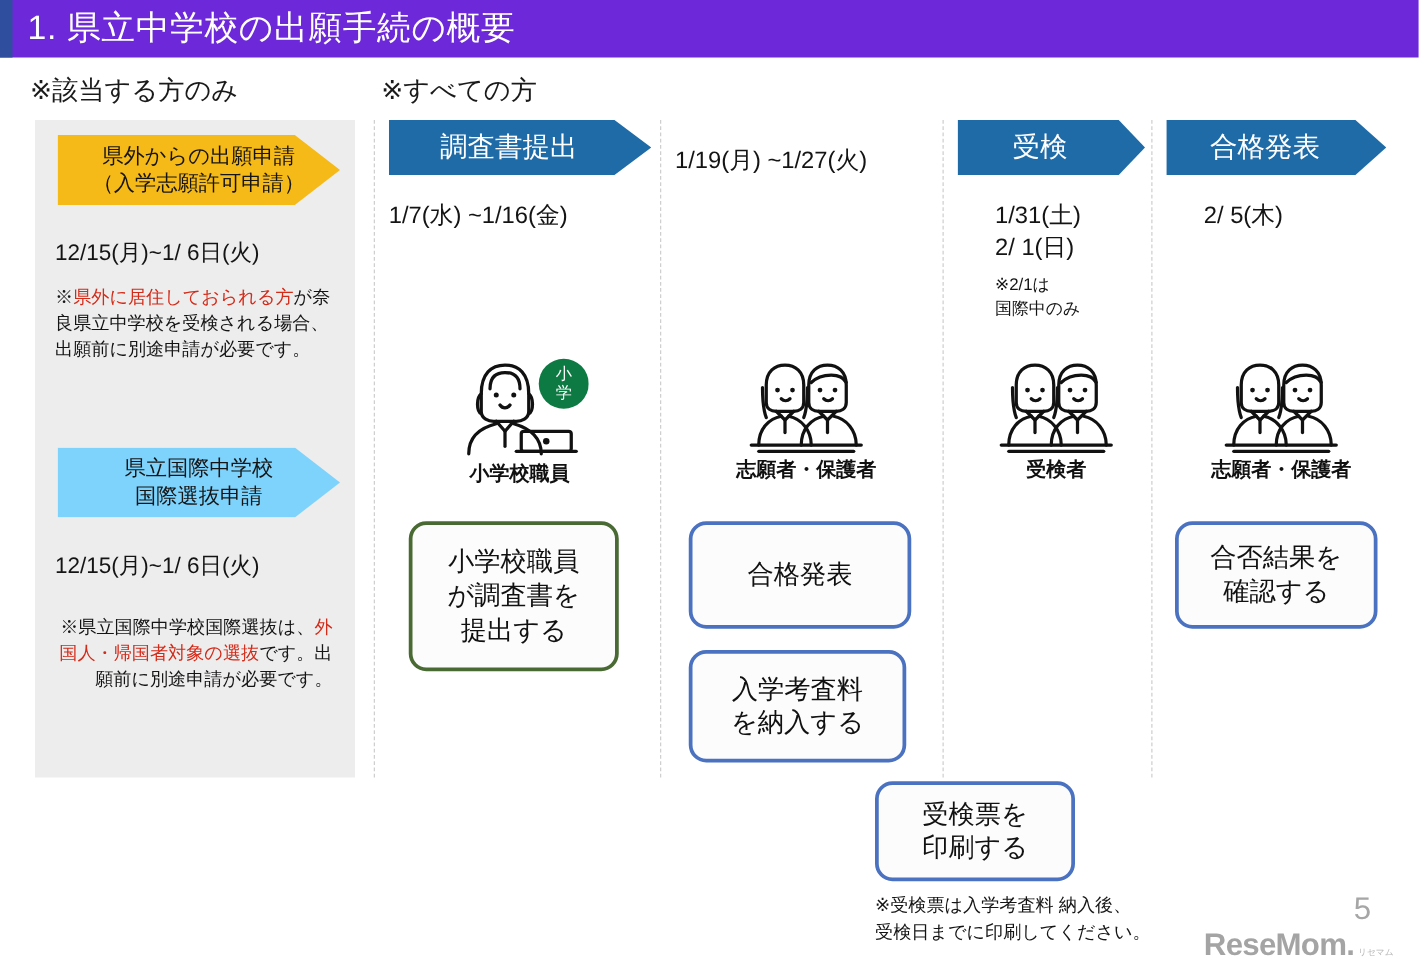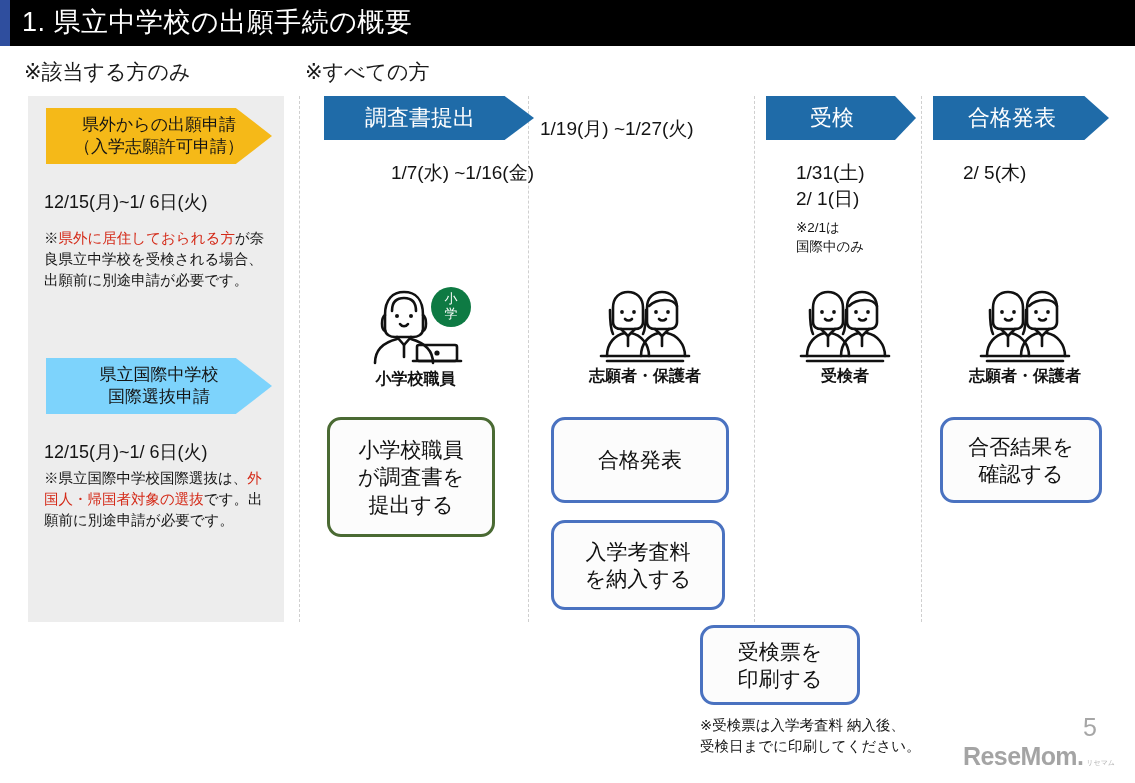--- a/index.html
+++ b/index.html
@@ -11,21 +11,21 @@
     background: #ffffff;
     font-family: "Liberation Sans", "DejaVu Sans", sans-serif;
     overflow: hidden;
   }
 
   
   #title-bar {
     position: absolute;
     left: 0; top: 0;
     width: 1135px; height: 46px;
-    background: #000000;
+    background: #6d28d9;
   }
   #title-accent {
     position: absolute;
     left: 0; top: 0;
     width: 10px; height: 46px;
     background: #2F4E9E;
   }
   #title-text {
     position: absolute;
     left: 22px; top: 4px;
@@ -87,39 +87,39 @@
 
   .panel-note {
     position: absolute;
     width: 222px;
     font-size: 14.5px;
     line-height: 1.45;
     color: #141414;
     font-family: Liberation Serif, serif;
   }
   #note-outside { left: 44px; top: 228px; }
-  #note-intl    { left: 44px; top: 468px; }
+  #note-intl    { left: 44px; top: 492px; text-align: right; }
   .hl { color: #D42A18; }
 
   
   .divider {
     position: absolute;
     top: 96px;
     width: 0;
     height: 526px;
     border-left: 1.5px dashed #CFCFCF;
   }
   #divider-1 { left: 299px; }
   #divider-2 { left: 528px; }
   #divider-3 { left: 754px; }
   #divider-4 { left: 921px; }
 
   
   .col { position: absolute; top: 96px; }
-  #col-1 { left: 324px; width: 210px; text-align: right; }
+  #col-1 { left: 311px; width: 210px; }
   #col-2 { left: 540px; width: 208px; }
   #col-3 { left: 766px; width: 150px; }
   #col-4 { left: 933px; width: 176px; }
 
   .stage-chevron {
     position: relative;
     height: 44px;
     background: #1F6BA8;
     display: flex;
     align-items: center;

